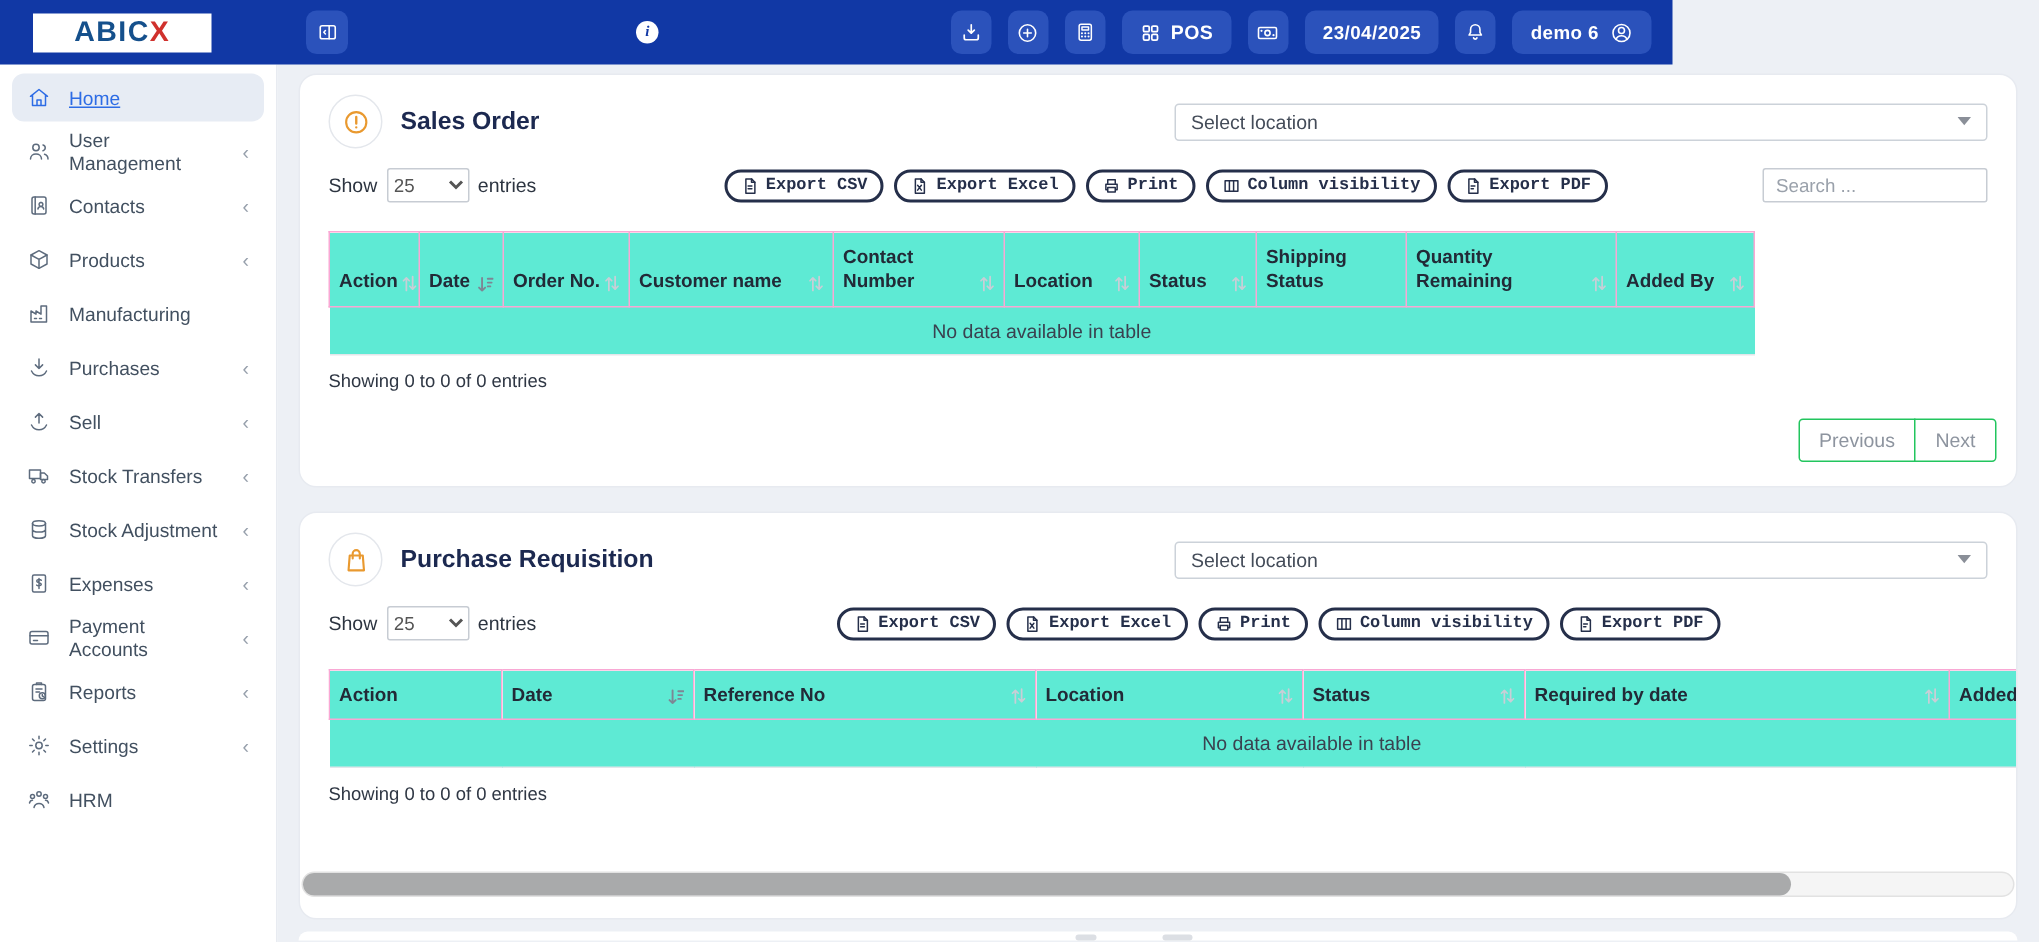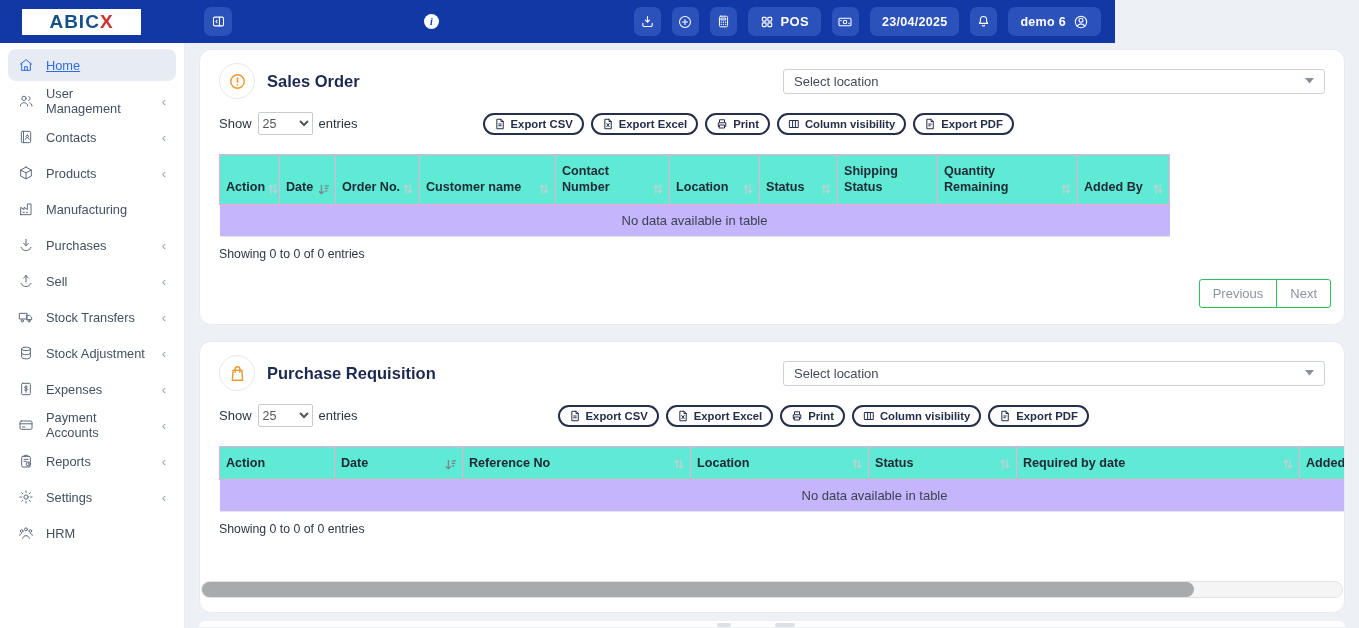--- a/index.html
+++ b/index.html
@@ -37,34 +37,34 @@
   .circle-icon { width:36px; height:36px; border:1px solid #e4e7ec; border-radius:50%; display:flex; align-items:center; justify-content:center; color:#e9992f; margin-right:12px; flex:0 0 36px; }
   .card-title { font-size:16.5px; font-weight:bold; color:#1c2950; }
   .loc-select { margin-left:auto; width:542px; height:25px; border:1px solid #ccd2d9; border-radius:3px; background:#fff; display:flex; align-items:center; padding:0 10px; color:#444c59; font-size:13px; cursor:pointer; }
   .loc-caret { margin-left:auto; display:flex; }
 
   .controls { display:flex; align-items:center; margin-top:13px; color:#2c3440; font-size:13px; }
   .show-select { width:55px; height:23px; margin:0 6px; border:1px solid #c7ccd3; border-radius:2px; color:#555; font-size:12.5px; background:#fff; font-family:inherit; }
   .btn-group { display:flex; gap:7px; margin-right:auto; }
   .card1 .btn-group { margin-left:125px; }
   .card2 .btn-group { margin-left:200px; }
-  .exp-btn { display:flex; align-items:center; gap:5px; border:2px solid #252f4a; border-radius:14px; background:#fff; color:#252f4a; font-weight:bold; font-size:11.3px; padding:0 9px; height:22px; cursor:pointer; font-family:Liberation Sans, sans-serif; white-space:nowrap; }
+  .exp-btn { display:flex; align-items:center; gap:5px; border:2px solid #252f4a; border-radius:14px; background:#fff; color:#252f4a; font-weight:bold; font-size:11.3px; padding:0 9px; height:22px; cursor:pointer; font-family:Liberation Mono, monospace; white-space:nowrap; }
   .exp-btn .b-icon { display:flex; }
   .search-input { width:150px; height:23px; border:1px solid #c7ccd3; border-radius:2px; padding:0 8px; font-size:12.5px; color:#333; font-family:inherit; }
   .search-input::placeholder { color:#9aa1ab; }
 
   table { border-collapse:collapse; table-layout:fixed; margin-top:19px; }
   .t1 { width:950px; }
   .t2 { width:1310px; }
   .table-clip { overflow:hidden; margin-right:-19px; }
   th { border:1px solid #f9a8d4; vertical-align:bottom; padding:8px 6px; background:#5eead4; overflow:hidden; }
   .th-flex { display:flex; align-items:flex-end; justify-content:space-between; gap:3px; }
   .th-label { font-weight:bold; font-size:12.6px; color:#222a37; text-align:left; line-height:1.3; white-space:nowrap; }
   .sort-ic { display:flex; flex:0 0 auto; padding-bottom:1px; }
-  td.empty-cell { background:#c4b5fd; border-bottom:1px solid #e3e6ea; border-top:1px solid #e3e6ea; text-align:center; padding:8px 0; color:#3a4250; font-size:13px; }
+  td.empty-cell { background:#5eead4; border-bottom:1px solid #e3e6ea; border-top:1px solid #e3e6ea; text-align:center; padding:8px 0; color:#3a4250; font-size:13px; }
   .showing { margin-top:10px; font-size:12.3px; color:#2f3744; }
 
   .pager { position:absolute; right:13px; bottom:16px; display:flex; }
   .pager button { border:1px solid #22c55e; background:#fff; color:#8d949f; font-size:13px; padding:6px 13px; cursor:pointer; font-family:inherit; }
   .pager .prev { border-radius:3px 0 0 3px; }
   .pager .next { border-radius:0 3px 3px 0; margin-left:-1px; }
 
   .spacer { flex:1; }
   .hscroll { margin:0 -18px 4px; height:17px; background:#f5f5f5; border:1px solid #e2e2e2; border-radius:9px; position:relative; }
   .hscroll .thumb { position:absolute; left:0; top:0; height:15px; width:87%; background:#a9aaab; border-radius:9px; }
@@ -369,20 +369,21 @@
           <button class="exp-btn">
             <span class="b-icon">
               <svg viewBox="0 0 24 24" width="12" height="12" fill="none" stroke="currentColor" stroke-width="2" stroke-linecap="round" stroke-linejoin="round">
                 <path d="M6.5 2.5H14l4.5 4.5v14.5H6.5z"></path>
                 <path d="M14 2.5V7h4.5M9.5 12h5M9.5 15.5h3"></path>
               </svg>
             </span>
             <span>Export PDF</span>
           </button>
         </div>
+      <input class="search-input" placeholder="Search ..." style="">
     </div>
     <table class="t1">
       <colgroup id="cg0">
           <col style="width:60px">
           <col style="width:56px">
           <col style="width:84px">
           <col style="width:136px">
           <col style="width:114px">
           <col style="width:90px">
           <col style="width:78px">

